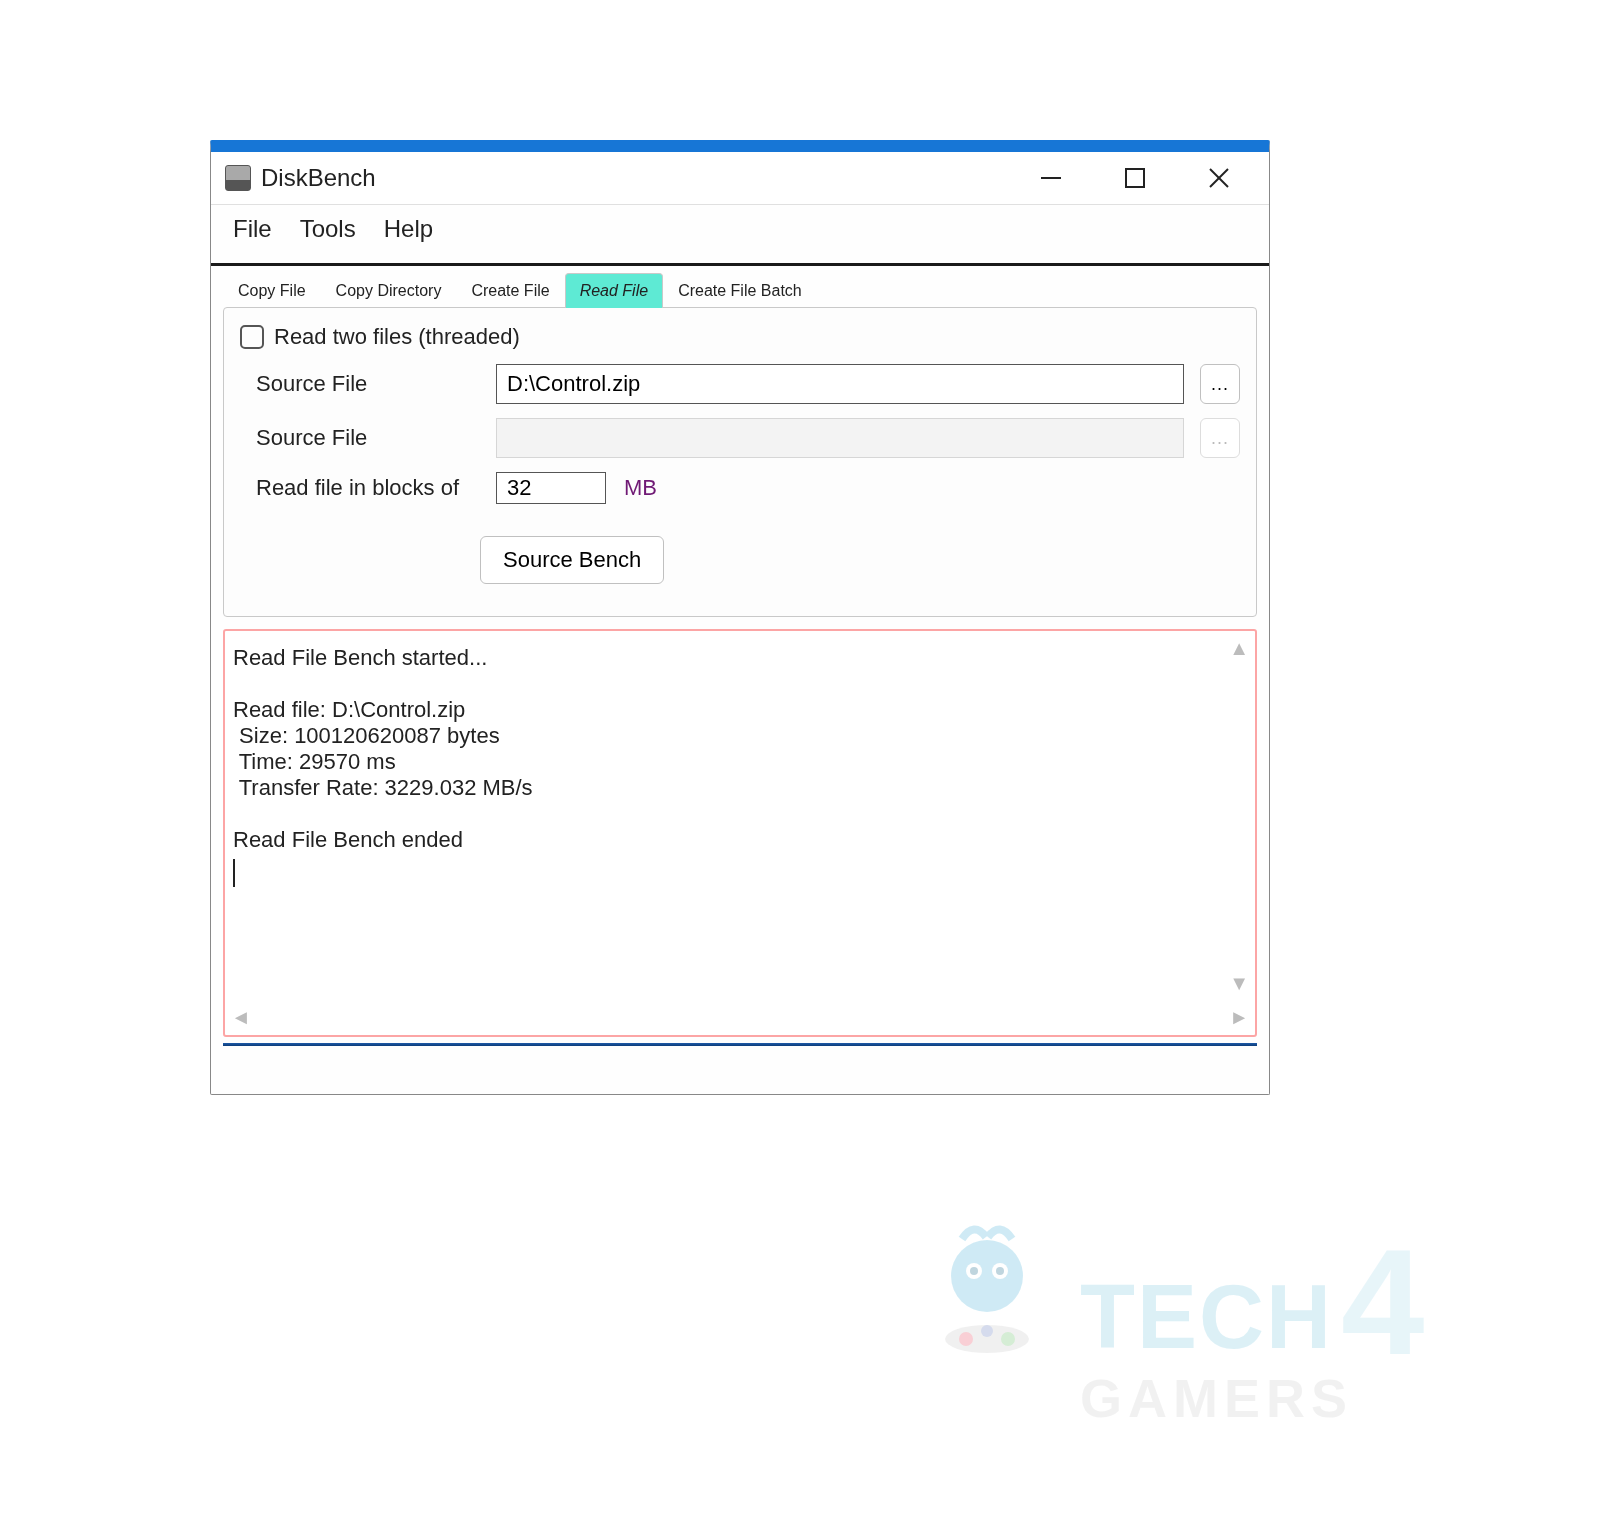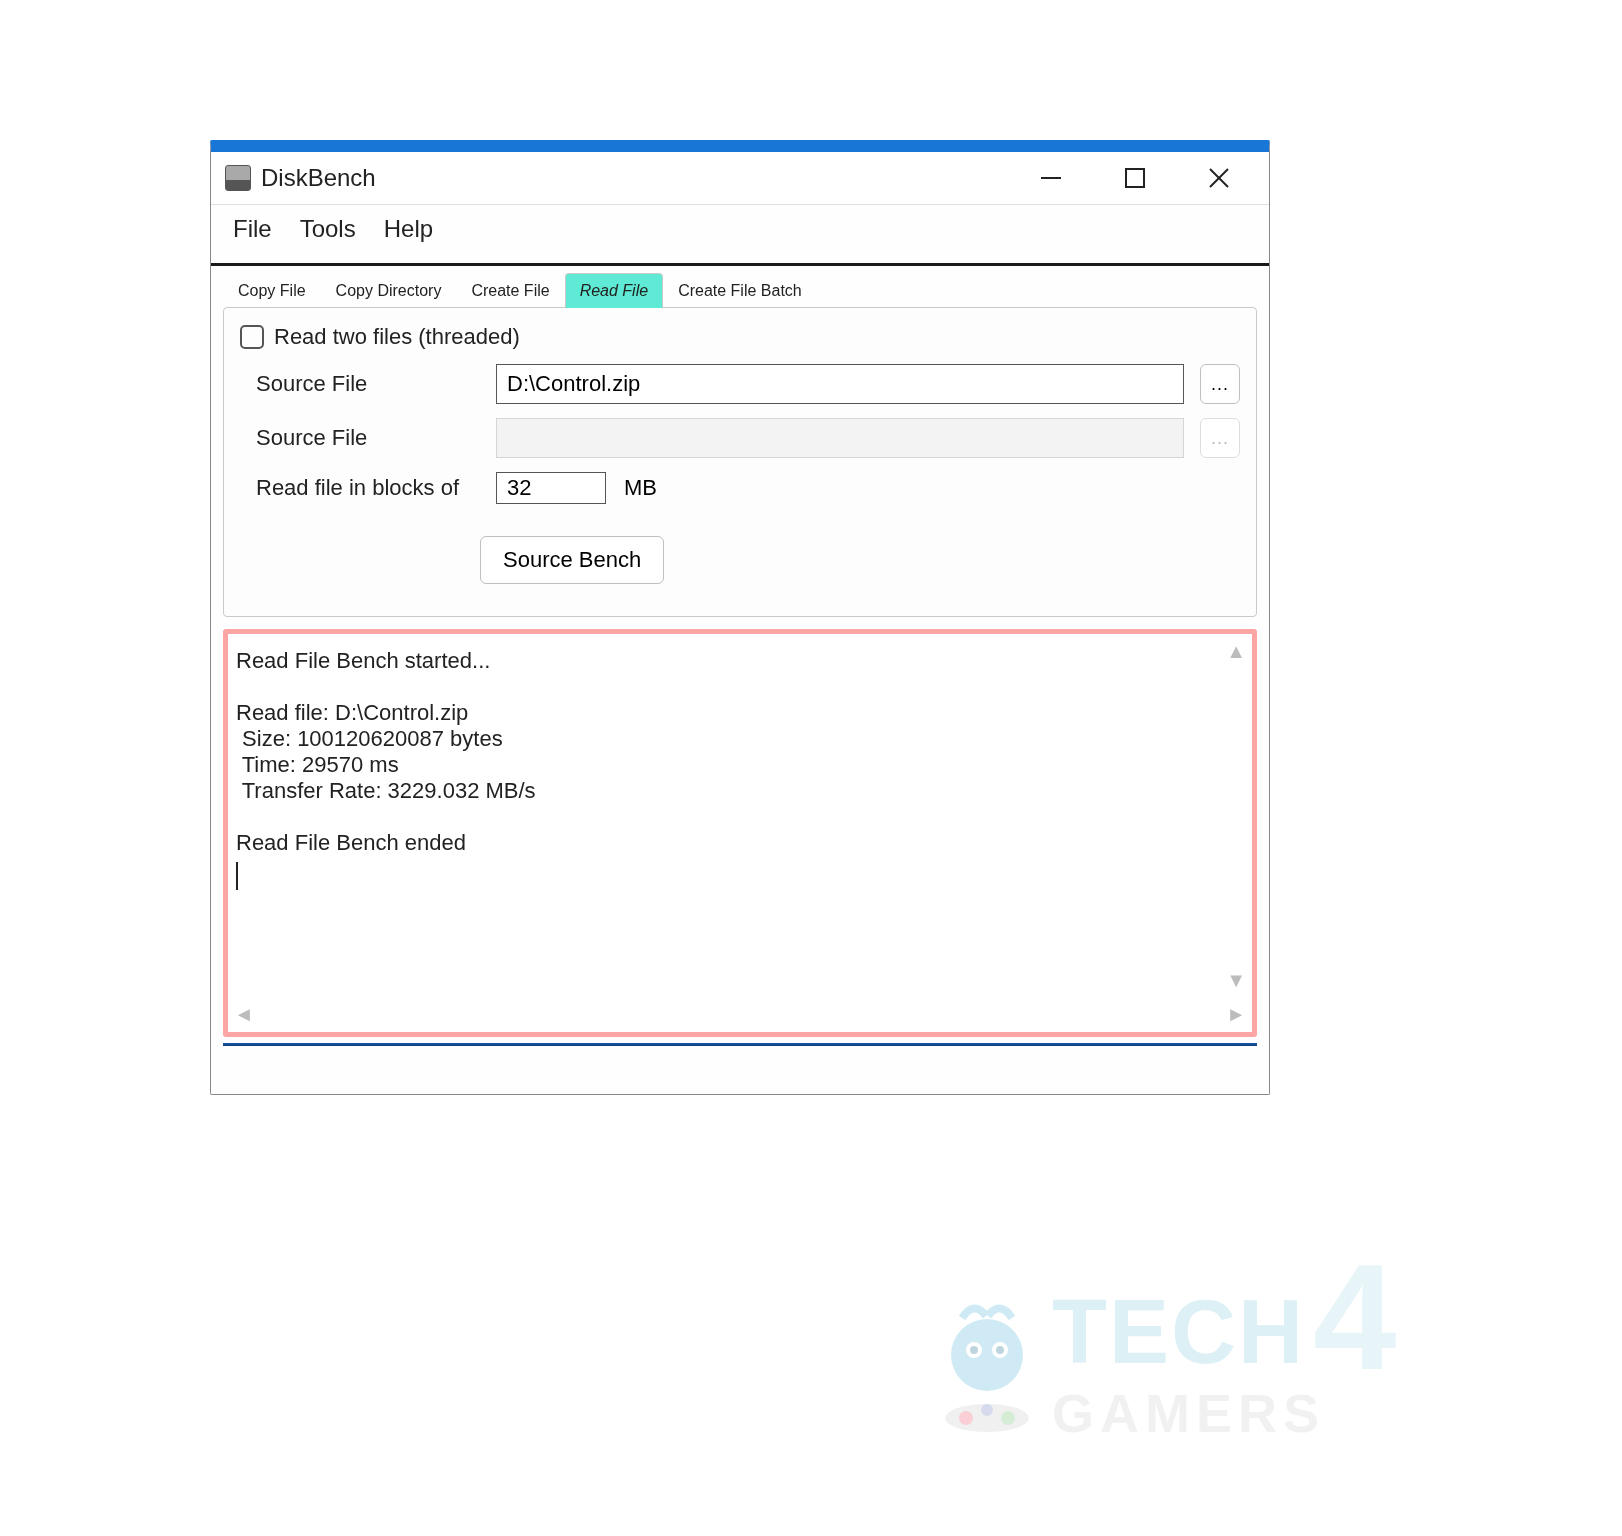--- a/index.html
+++ b/index.html
@@ -147,36 +147,36 @@
     height: 32px;
     border: 1px solid #555;
     background: #ffffff;
     font-size: 22px;
     padding: 4px 10px;
     font-family: inherit;
     margin-right: 18px;
   }
   .unit-label {
     font-size: 22px;
-    color: #000000;
+    color: #701a75;
   }
   .start-btn {
     display: inline-block;
     margin-left: 240px;
     margin-top: 18px;
     padding: 10px 22px;
     font-size: 22px;
     border: 1px solid #c0c0c0;
     background: #ffffff;
     border-radius: 6px;
     cursor: default;
   }
   .output-wrap {
     margin: 12px 12px 0 12px;
-    border: 5px solid #fca5a5;
+    border: 2px solid #fca5a5;
     background: #ffffff;
     position: relative;
     height: 408px;
     border-radius: 3px;
   }
   .output {
     padding: 14px 8px 4px 8px;
     font-size: 22px;
     color: #222;
     white-space: pre;
@@ -206,27 +206,27 @@
   }
   .bottom-rule {
     margin: 6px 12px 0 12px;
     height: 3px;
     background: linear-gradient(#1e5aa8, #0c3c78);
   }
   .bottom-space { height: 48px; }
   .watermark {
     position: absolute;
     right: 60px;
-    top: 1260px;
+    top: 1221px;
     width: 640px;
     height: 180px;
     opacity: 0.35;
     display: flex;
-    align-items: flex-end;
-    gap: 0;
+    align-items: flex-start;
+    gap: 28px;
   }
   .mascot {
     width: 130px; height: 140px;
   }
   .wm-text {
     display: flex;
     flex-direction: column;
     line-height: 1;
     font-family: Arial Black, Arial, sans-serif;
     font-weight: 900;

